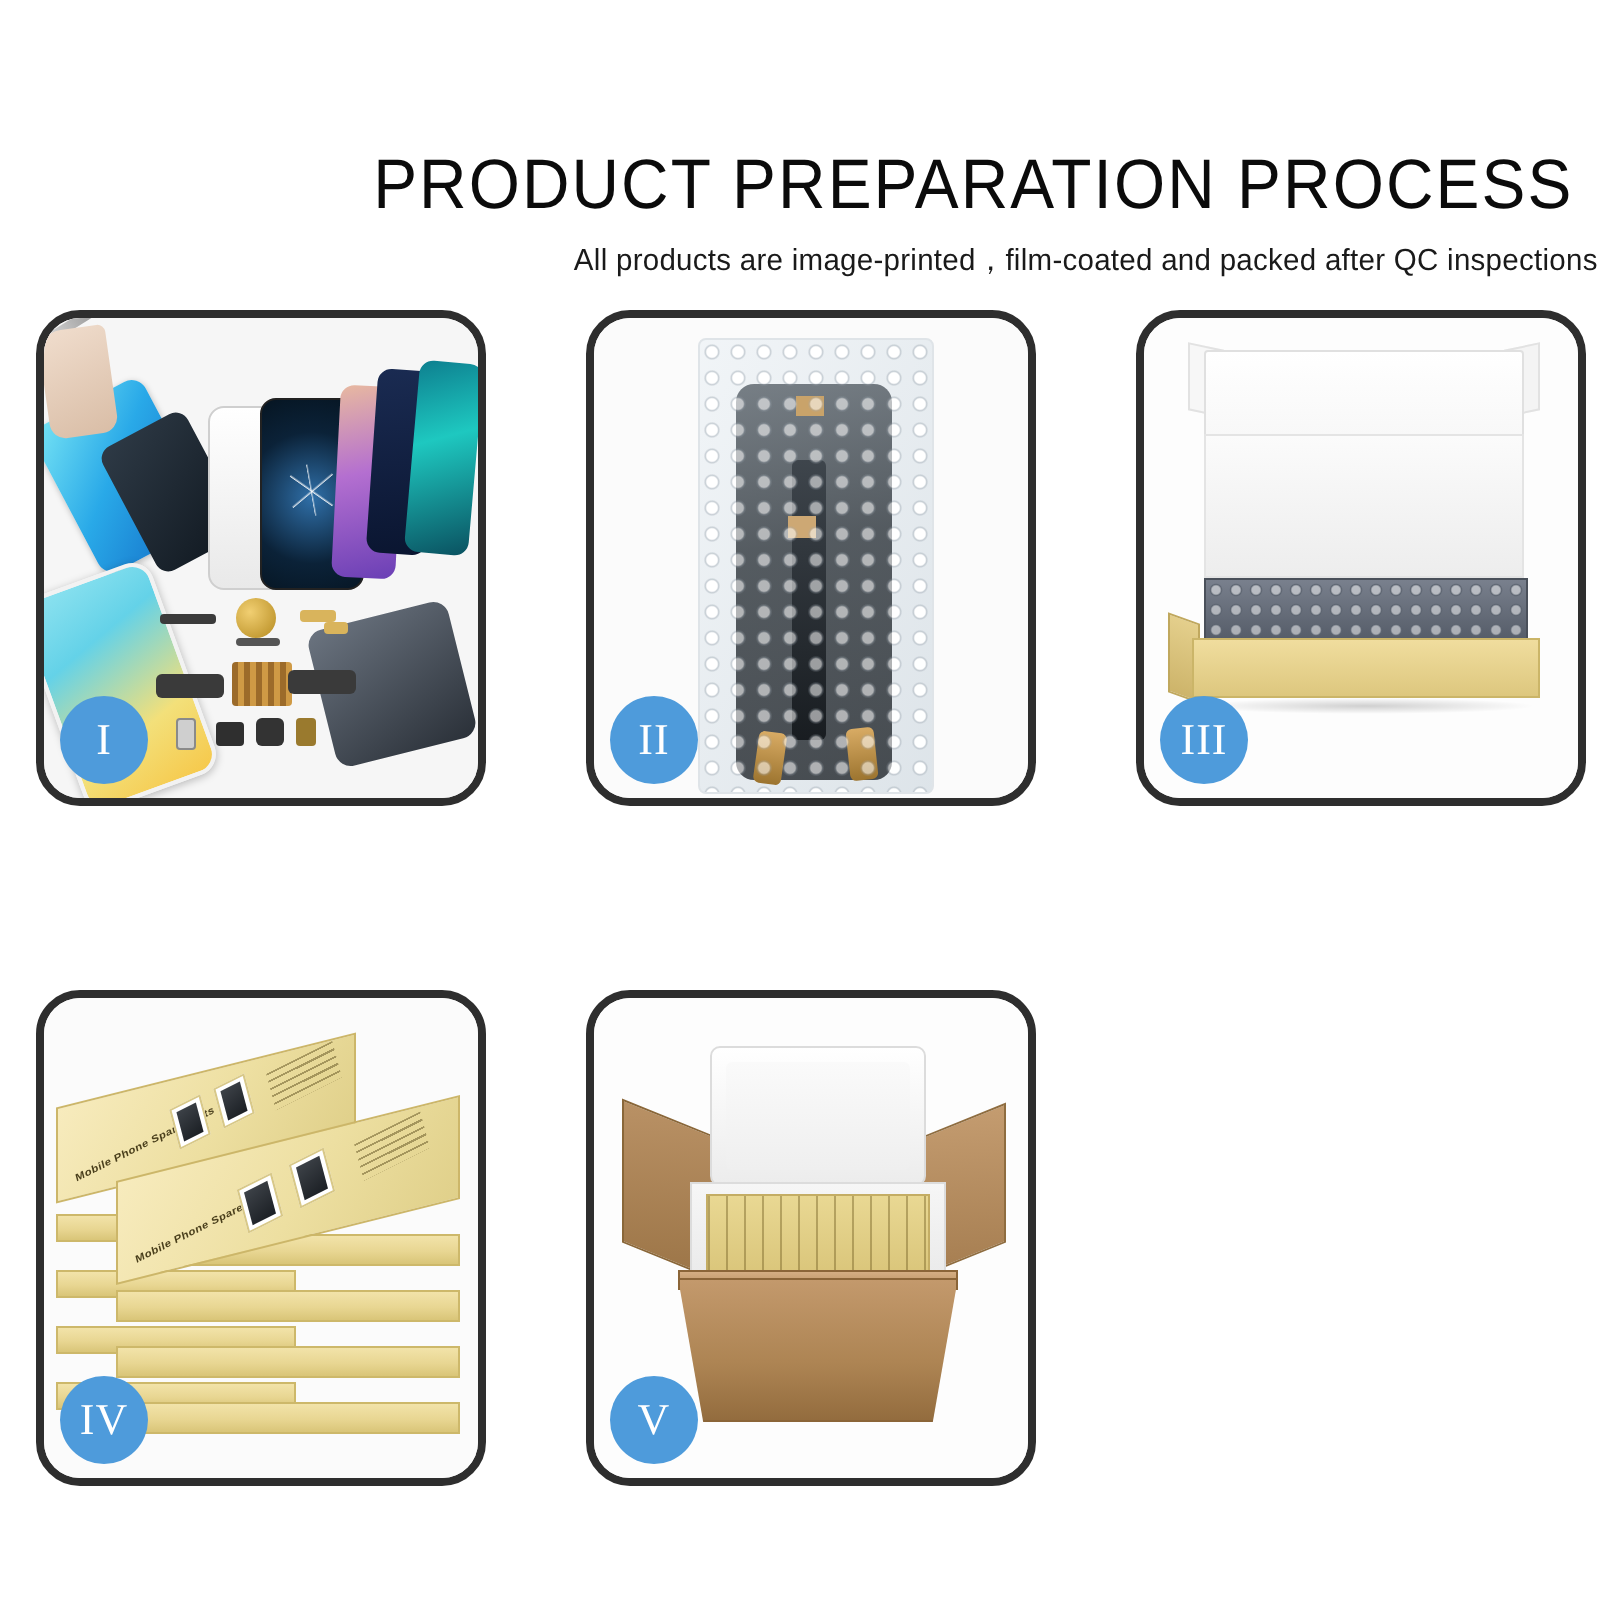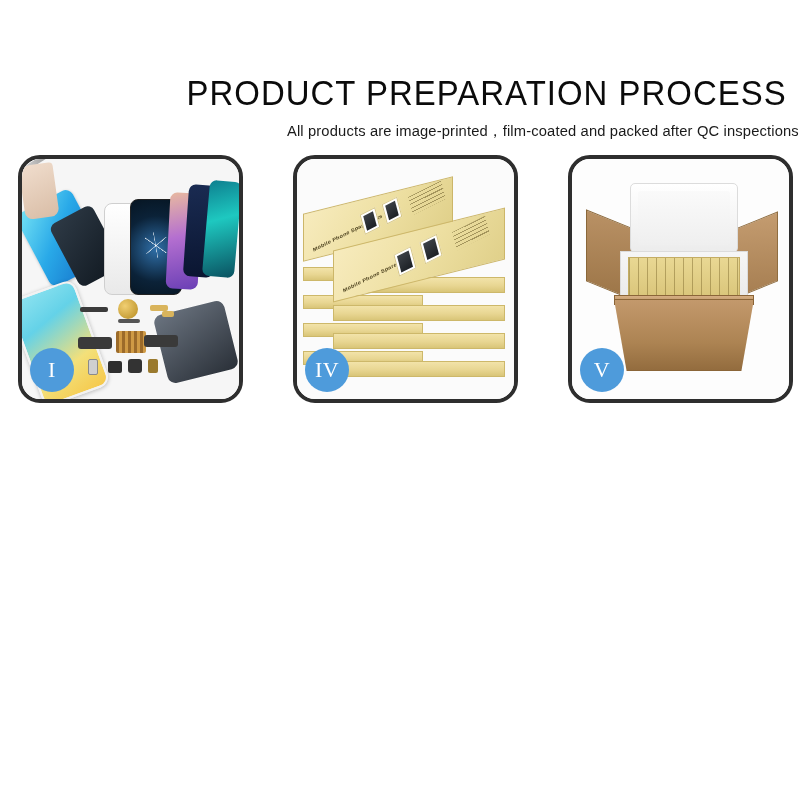--- a/index.html
+++ b/index.html
@@ -548,21 +548,48 @@
         <div class="part pt-sm2"></div>
         <div class="part pt-sm3"></div>
         <div class="part pt-sm4"></div>
         <div class="part pt-sm5"></div>
         <div class="pt-tweez"></div>
         <div class="pt-hand"></div>
       </div>
       <div class="badge">I</div>
     </div>
 
-
+    <div class="panel">
+      <div class="panel-art p2">
+        <div class="bubble-bag">
+          <div class="bubble-item"></div>
+          <div class="bubble-strip"></div>
+          <div class="bubble-tape1"></div>
+          <div class="bubble-tape2"></div>
+          <div class="bubble-conn-l"></div>
+          <div class="bubble-conn-r"></div>
+          <div class="bubble-overlay"></div>
+        </div>
+      </div>
+      <div class="badge">II</div>
+    </div>
+
+    <div class="panel">
+      <div class="panel-art p3">
+        <div class="b3-flapL"></div>
+        <div class="b3-flapR"></div>
+        <div class="b3-lid"></div>
+        <div class="b3-foam"></div>
+        <div class="b3-bubble"></div>
+        <div class="b3-side"></div>
+        <div class="b3-front"></div>
+        <div class="b3-shadow"></div>
+      </div>
+      <div class="badge">III</div>
+    </div>
 
     <div class="panel">
       <div class="panel-art p4">
         <div class="stack">
 
           <div class="bx" style="left:0; top:62px; width:120px; height:14px;"></div>
           <div class="bx" style="left:0; top:90px; width:120px; height:14px;"></div>
           <div class="bx" style="left:0; top:118px; width:120px; height:14px;"></div>
           <div class="bx" style="left:0; top:146px; width:120px; height:14px;"></div>
           <div class="bx" style="left:0; top:174px; width:120px; height:14px;"></div>

